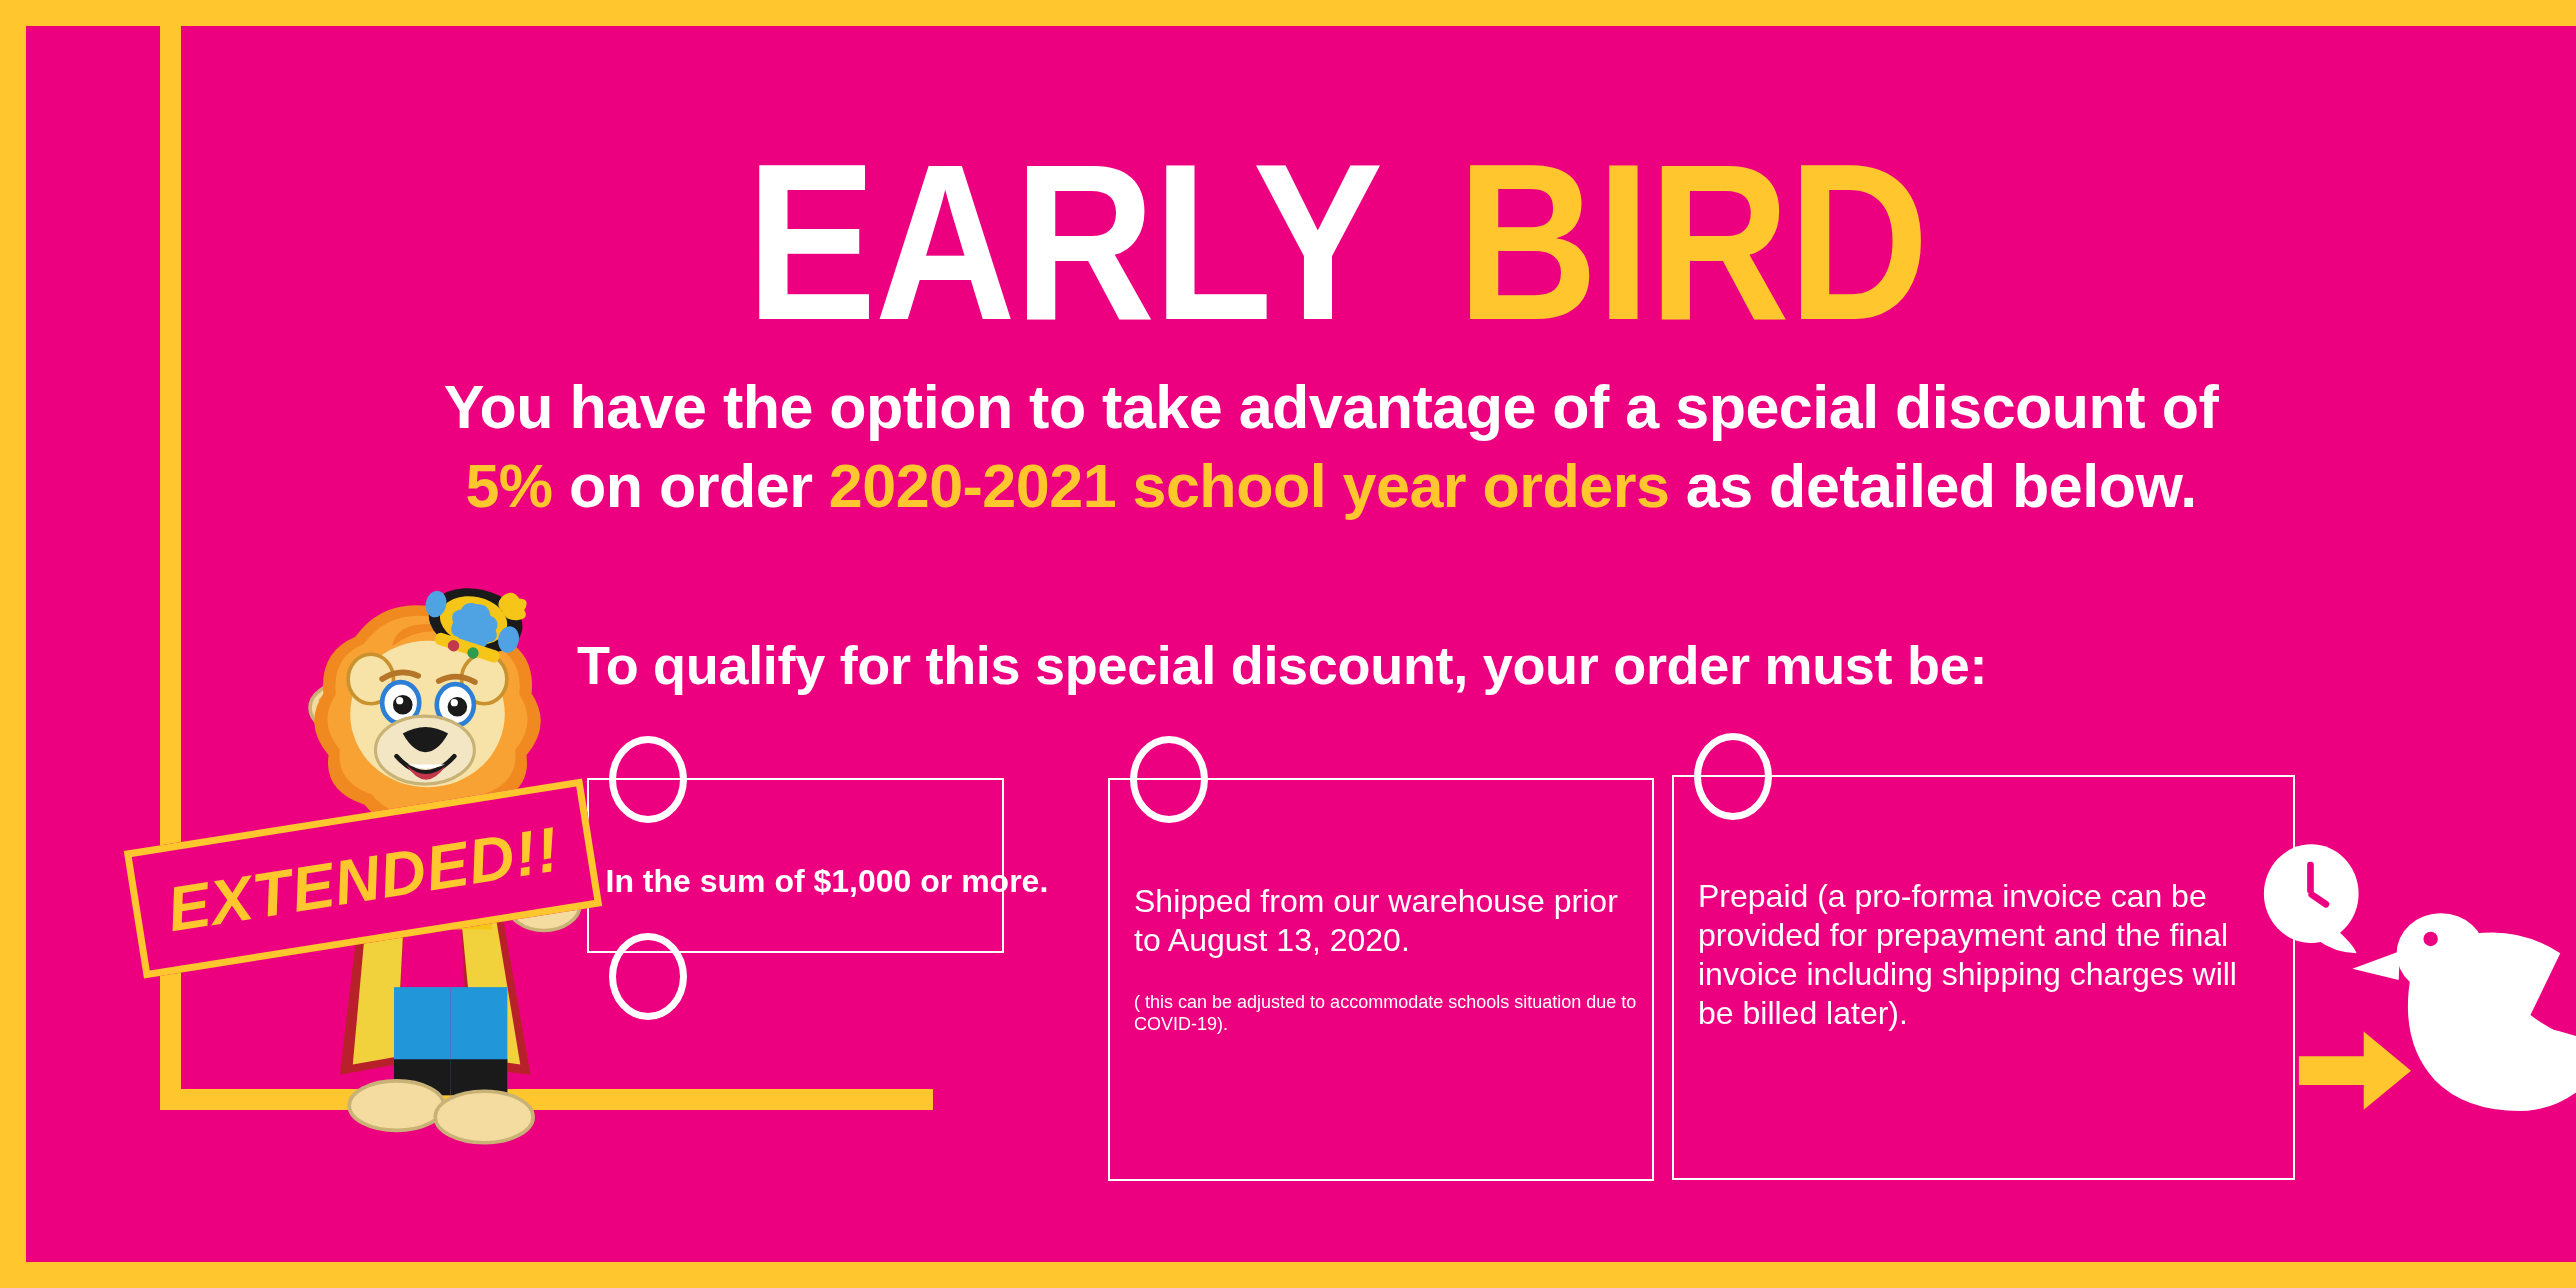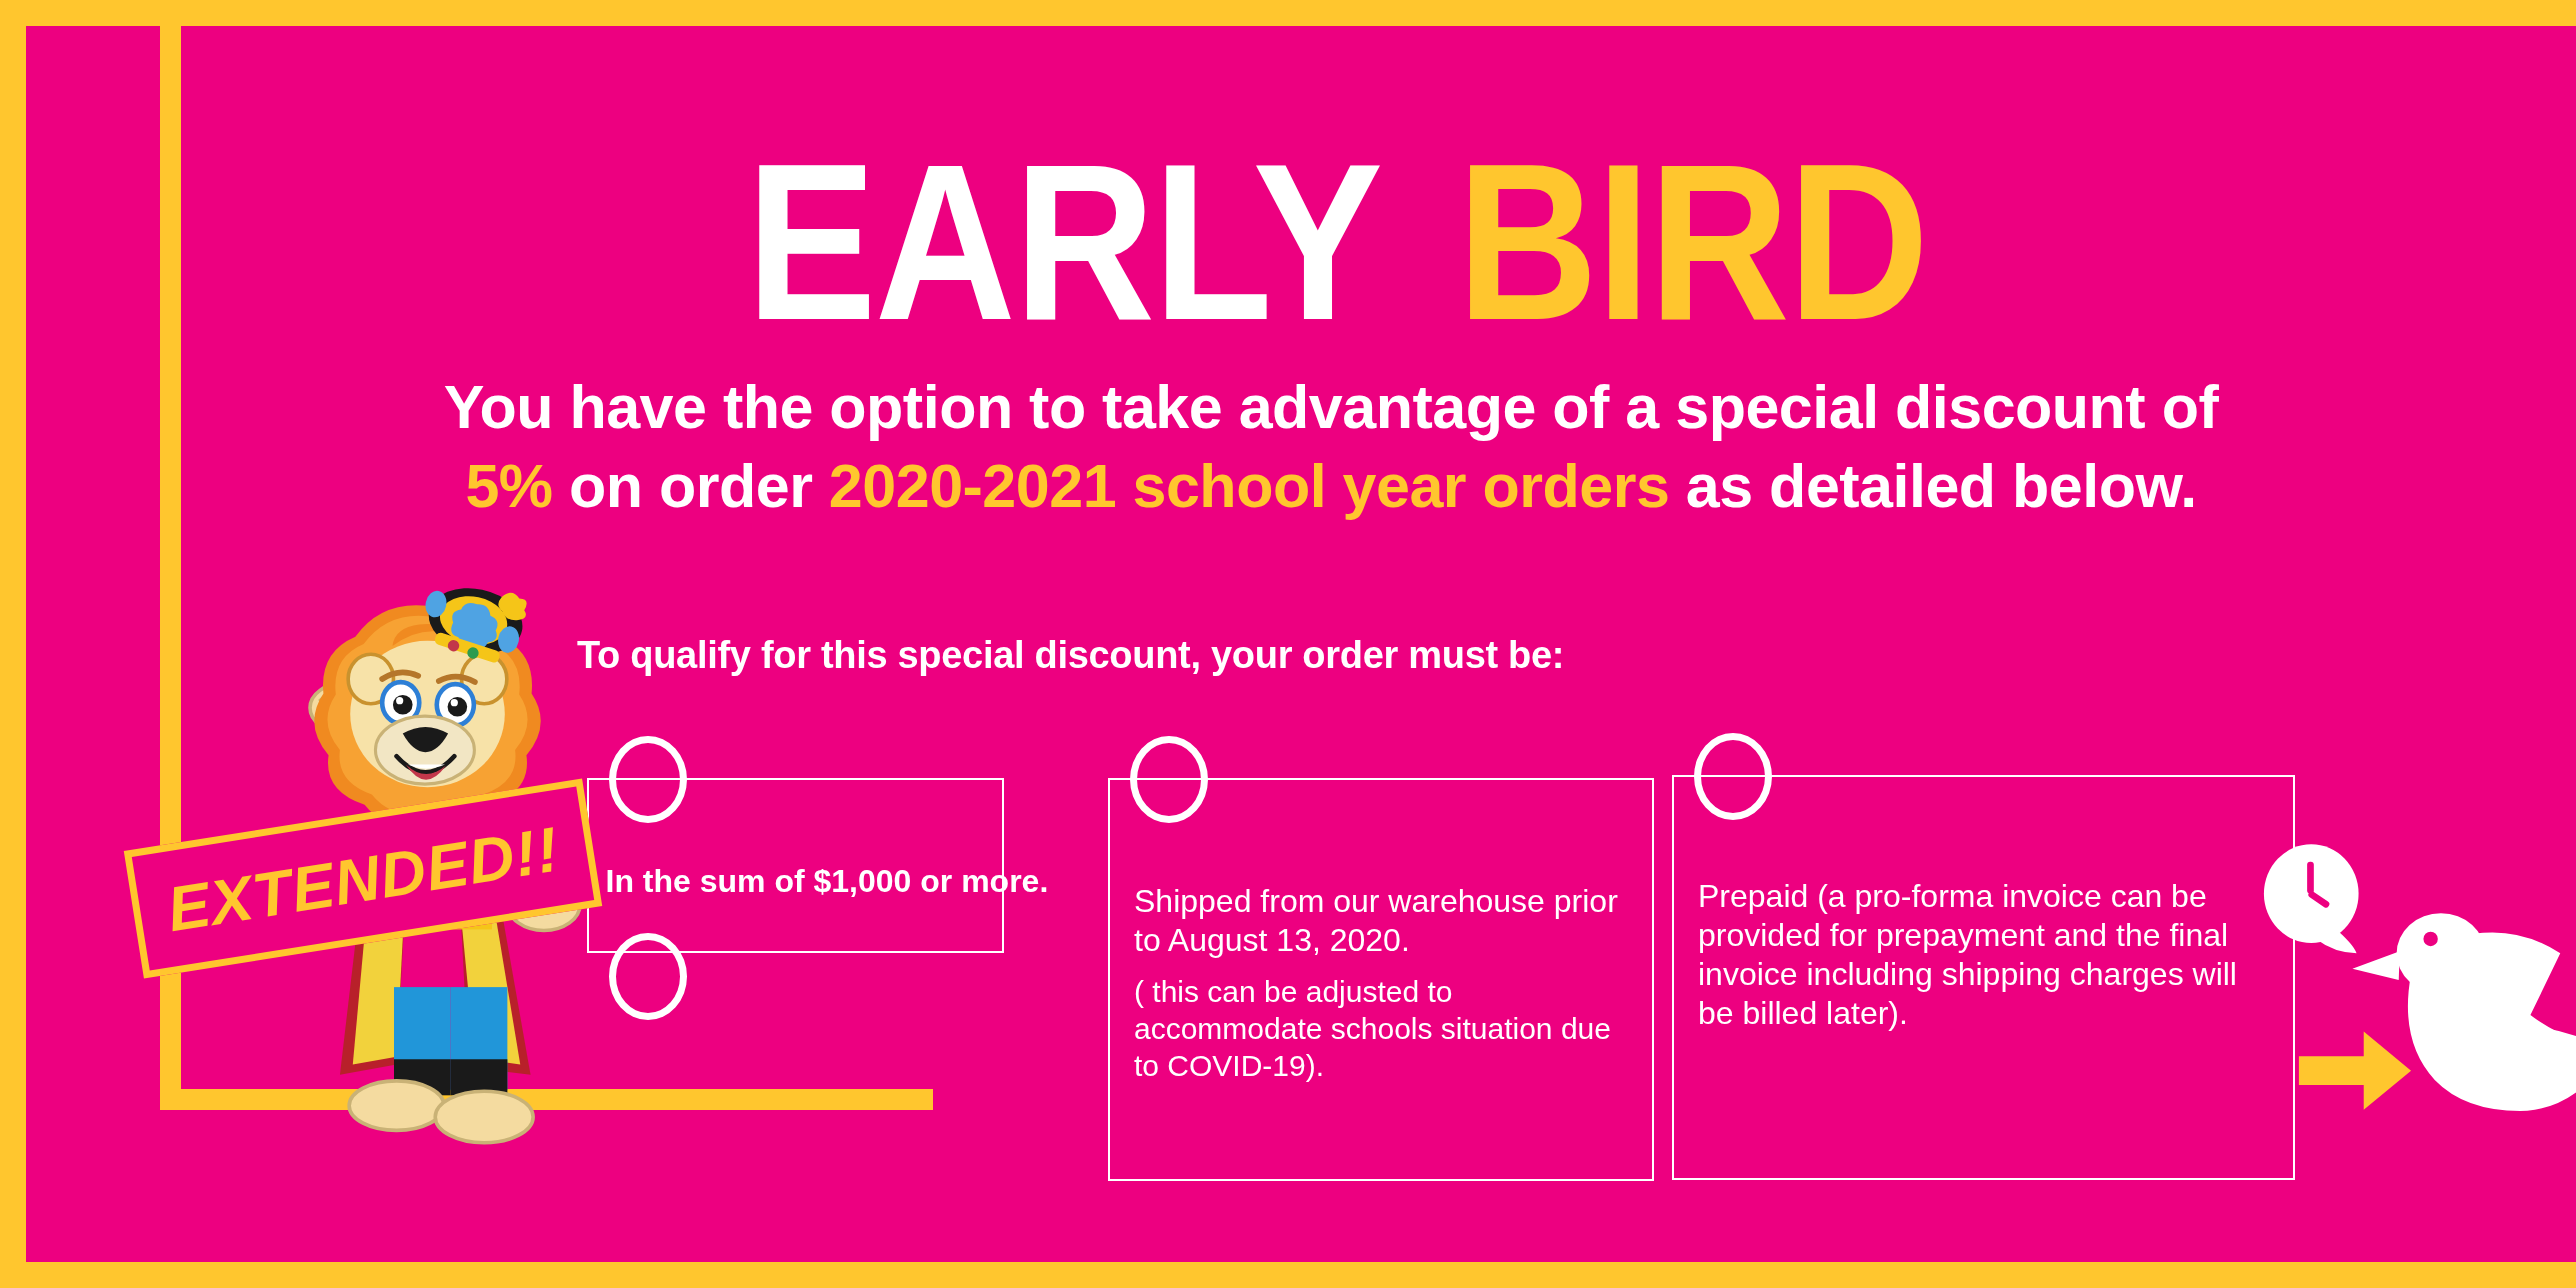--- a/index.html
+++ b/index.html
@@ -71,44 +71,44 @@
     letter-spacing:-0.5px;
   }
   #subtitle .hl{ color:#FFC62E; }
   #subtitle .line{ display:block; }
 
   
   #qualify{
     position:absolute;
     left:577px; top:634px;
     width:1649px;
-    font-size:38px;
+    font-size:54px;
     font-weight:bold;
     color:#FFFFFF;
     letter-spacing:-0.3px;
     white-space:nowrap;
   }
 
   
   .box{
     position:absolute;
     border:2.6px solid #FFFFFF;
   }
   .box-text{
     color:#FFFFFF;
     font-size:32px;
     line-height:1.22;
     font-weight:500;
   }
   .box-sub{
     color:#FFFFFF;
-    font-size:30px;
+    font-size:18px;
     line-height:1.24;
     font-weight:400;
-    margin-top:13px;
+    margin-top:31px;
   }
 
   
   #box-1a{ left:587px; top:778px; width:417px; height:175px; }
   #box-1a .box-text{ position:absolute; left:16.5px; top:82px; width:397px; white-space:nowrap;font-weight:bold; }
 
   #box-1b{ left:587px; top:975px; width:417px; height:206px; }
   #box-1b .box-text{ position:absolute; left:16.5px; top:82px; width:392px; }
 
   

